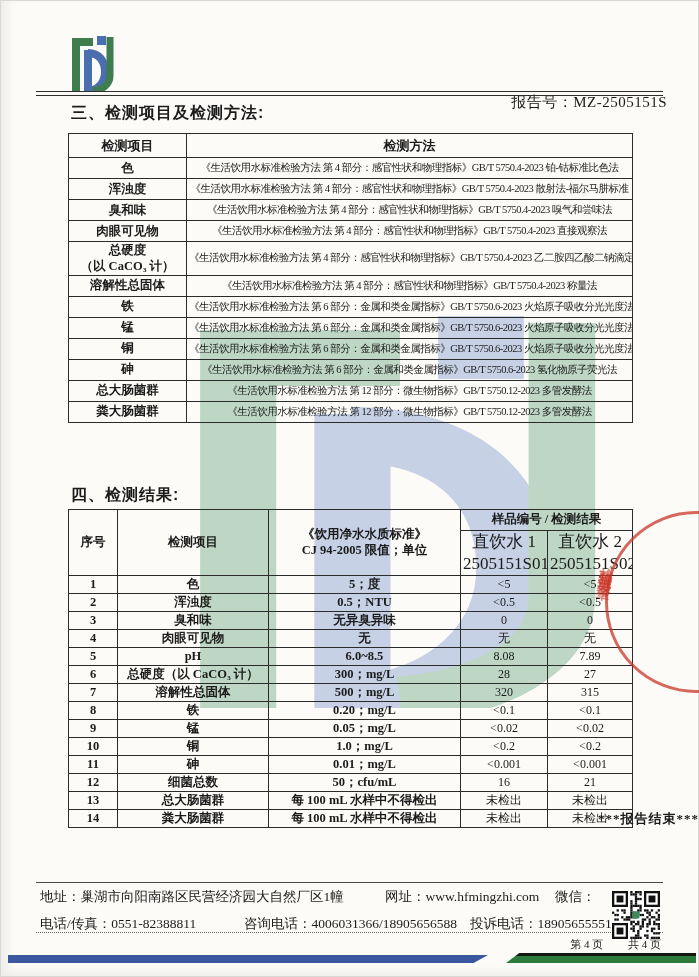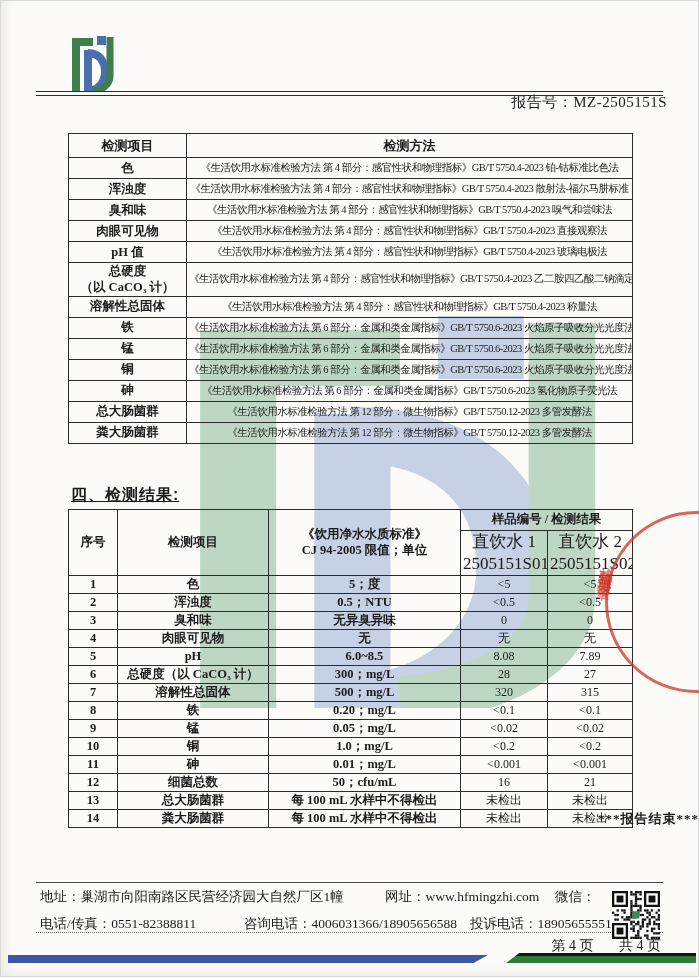--- a/index.html
+++ b/index.html
@@ -5,21 +5,21 @@
   html,body{margin:0;padding:0;background:#cfcfcd;}
   .page{position:relative;width:699px;height:977px;background:#fcfbf8;overflow:hidden;
         font-family:"Liberation Serif","DejaVu Serif",serif;color:#1b1b1b;
         box-shadow:inset 0 0 0 1px #d8d8d4, inset 7px -5px 10px rgba(0,0,0,.06);}
   .hdr-report{position:absolute;top:49px;right:32px;font-size:15px;letter-spacing:.5px;margin-top:44px;}
   .logo{position:absolute;left:68px;top:36px;}
   .rule-double{position:absolute;left:36px;top:91px;width:627px;height:3px;
         border-top:1.6px solid #2e2e2e;border-bottom:1.4px solid #2e2e2e;}
   .sec-title{position:absolute;left:71px;font-size:16px;font-weight:bold;
         font-family:"Liberation Sans","DejaVu Sans",sans-serif;letter-spacing:1px;}
-  #sec3-title{top:103px;} #sec4-title{top:485px;text-decoration:underline;}
+  #sec3-title{top:103px;} #sec4-title{top:485px;}
   table{border-collapse:collapse;table-layout:fixed;background:transparent;}
   td{border:1px solid #2b2b2b;text-align:center;vertical-align:middle;padding:0 2px;overflow:hidden;}
   #methods-table{position:absolute;left:68px;top:133px;width:564px;}
   #methods-table td{height:20px;}
   #methods-table .th{font-weight:bold;font-size:13px;height:23px;}
   #methods-table .item{font-weight:bold;font-size:12.5px;white-space:pre-line;line-height:1.3;}
   #methods-table .method{font-size:10.5px;letter-spacing:-0.5px;white-space:nowrap;margin-top:36px;}
   #results-table{position:absolute;left:68px;top:509px;width:564px;}
   #results-table td{height:17px;font-size:12px;}
   #results-table .th{font-weight:bold;font-size:12.5px;line-height:1.25;}
@@ -34,21 +34,21 @@
         writing-mode:vertical-rl;transform:rotate(10deg);color:rgba(201,53,39,.6);
         font-size:14px;font-weight:bold;letter-spacing:3px;}
   .foot-topline{position:absolute;left:36px;top:882px;width:627px;border-top:1.2px solid #4a4a4a;}
   .foot-row1{position:absolute;left:40px;top:888px;width:620px;font-size:13.5px;}
   .foot-row1 .w1{position:absolute;left:0;} .foot-row1 .w2{position:absolute;left:345px;text-align:center;}
   .foot-row1 .w3{position:absolute;left:515px;}
   .foot-row2{position:absolute;left:40px;top:915px;width:620px;font-size:13.5px;}
   .foot-row2 .p1{position:absolute;left:0;} .foot-row2 .p2{position:absolute;left:192px;margin-left:12px;}
   .foot-row2 .p3{position:absolute;left:430px;}
   .foot-dotline{position:absolute;left:36px;top:932px;width:627px;border-top:1.5px dotted #6a6a6a;}
-  .pagination{position:absolute;right:38px;top:937px;font-size:14px;}
+  .pagination{position:absolute;right:38px;top:937px;font-size:11px;}
   .pagination span{margin-left:22px;}
   .qr{position:absolute;left:612px;top:891px;width:48px;height:48px;}
   .bar-blue{position:absolute;left:8px;top:955px;width:480px;height:8px;background:#3a57a0;
         clip-path:polygon(0 0,100% 0,97% 100%,0 100%);}
   .bar-green{position:absolute;left:506px;top:953px;width:190px;height:10px;
         background:linear-gradient(#101810 0 2.5px,#2c7a3c 2.5px);
         clip-path:polygon(7% 0,100% 0,100% 100%,0 100%);}
 </style>
 </head>
 <body>
@@ -65,20 +65,21 @@
   <div class="hdr-report">报告号：MZ-2505151S</div>
   <div class="rule-double"></div>
 
   <svg class="watermark" viewBox="0 0 46 56" preserveAspectRatio="none">
     <path d="M8,56 V6 H25" fill="none" stroke="#b8d4bf" stroke-width="8"></path>
     <path d="M20,56 V14 M20,17 c11,0 17,8 17,19 0,10 -6,17 -14,19" fill="none" stroke="#c1cde4" stroke-width="8"></path>
     <rect x="29" y="0" width="9" height="9" fill="#c1cde4"></rect>
     <path d="M42,1 V40 c0,9 -8,14 -17,15" fill="none" stroke="#b8d4bf" stroke-width="7"></path>
   </svg>
 
+  <div id="sec3-title" class="sec-title">三、检测项目及检测方法:</div>
   <table id="methods-table">
     <colgroup>
         <col style="width:118px">
         <col style="width:446px">
       </colgroup>
     <tbody>
       <tr>
         <td class="th">检测项目</td>
         <td class="th">检测方法</td>
       </tr>
@@ -90,24 +91,20 @@
           <td class="item">浑浊度</td>
           <td class="method">《生活饮用水标准检验方法 第 4 部分：感官性状和物理指标》GB/T 5750.4-2023 散射法-福尔马肼标准</td>
         </tr>
         <tr>
           <td class="item">臭和味</td>
           <td class="method">《生活饮用水标准检验方法 第 4 部分：感官性状和物理指标》GB/T 5750.4-2023 嗅气和尝味法</td>
         </tr>
         <tr>
           <td class="item">肉眼可见物</td>
           <td class="method">《生活饮用水标准检验方法 第 4 部分：感官性状和物理指标》GB/T 5750.4-2023 直接观察法</td>
-        </tr>
-        <tr>
-          <td class="item">pH 值</td>
-          <td class="method">《生活饮用水标准检验方法 第 4 部分：感官性状和物理指标》GB/T 5750.4-2023 玻璃电极法</td>
         </tr>
         <tr>
           <td class="item">总硬度
 （以 CaCO₃ 计）</td>
           <td class="method">《生活饮用水标准检验方法 第 4 部分：感官性状和物理指标》GB/T 5750.4-2023 乙二胺四乙酸二钠滴定法</td>
         </tr>
         <tr>
           <td class="item">溶解性总固体</td>
           <td class="method">《生活饮用水标准检验方法 第 4 部分：感官性状和物理指标》GB/T 5750.4-2023 称量法</td>
         </tr>

